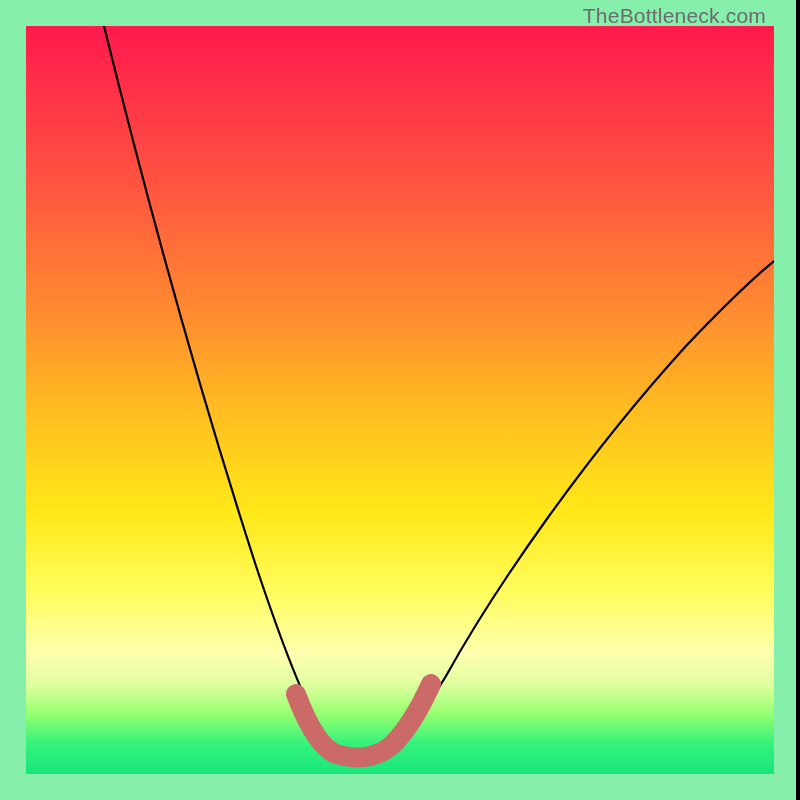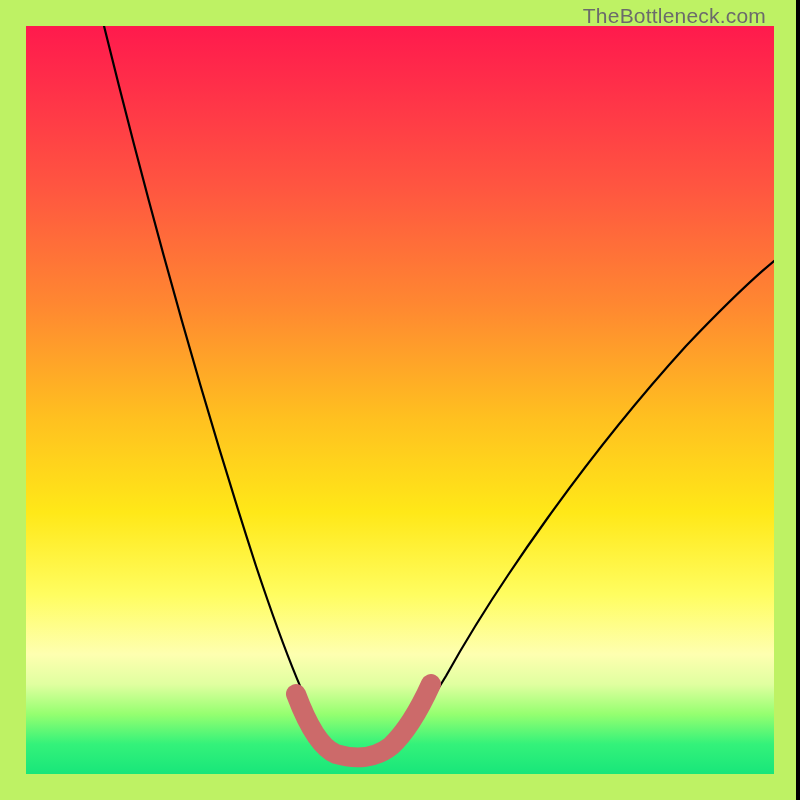--- a/index.html
+++ b/index.html
@@ -8,21 +8,21 @@
     width: 800px;
     height: 800px;
     background: #000;
     overflow: hidden;
     font-family: Arial, Helvetica, sans-serif;
   }
   .frame {
     position: relative;
     width: 796px;
     height: 800px;
-    background: #bef264;
+    background: #86efac;
   }
   .plot-area {
     position: absolute;
     left: 26px;
     top: 26px;
     width: 748px;
     height: 748px;
     
     background: linear-gradient(to bottom,
       #ff1a4d 0%,

